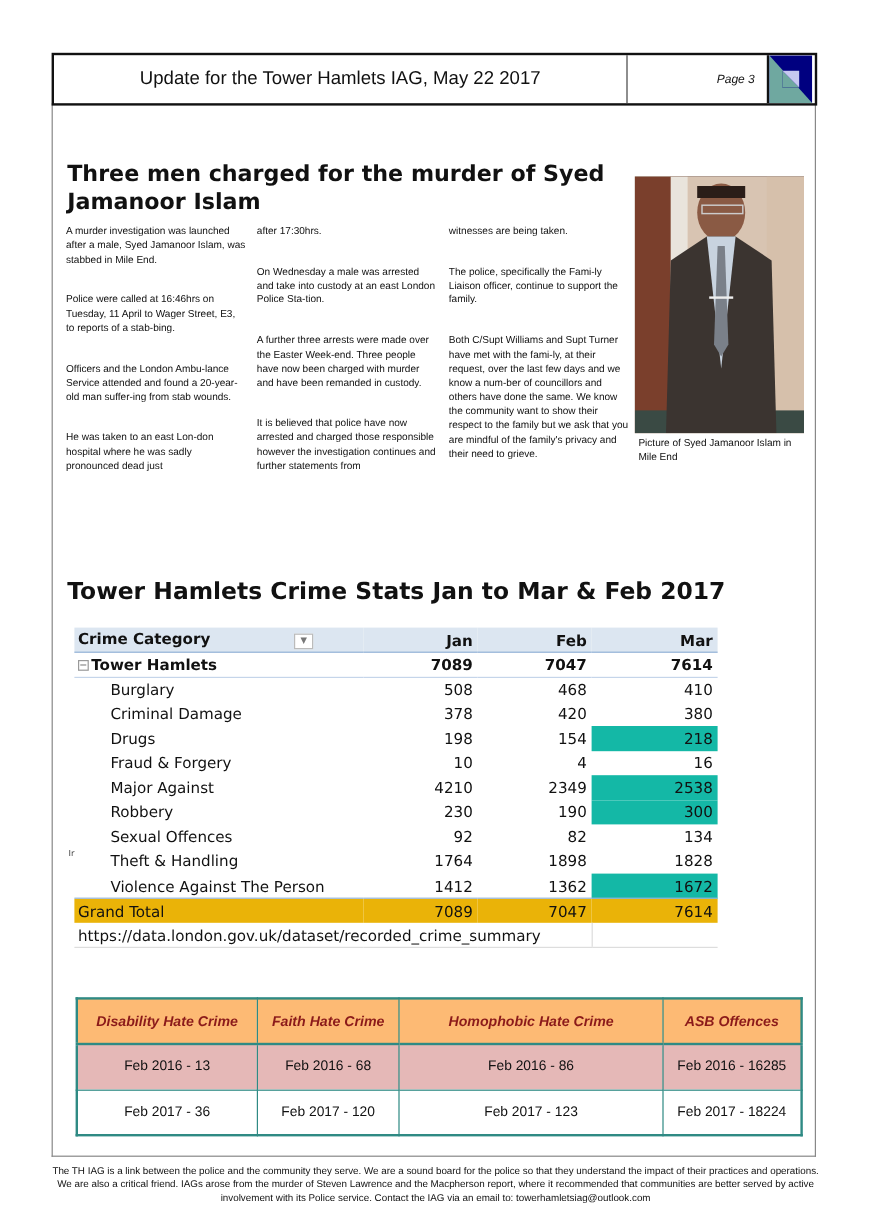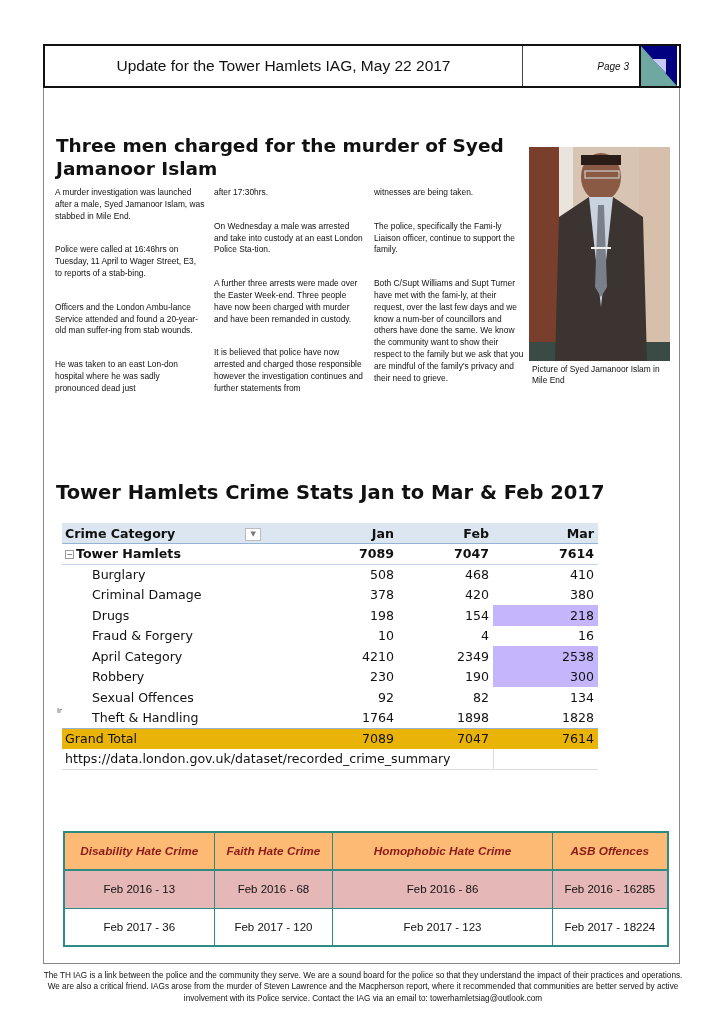--- a/index.html
+++ b/index.html
@@ -19,21 +19,21 @@
   .caption { position: absolute; left: 532px; top: 364px; width: 140px; font-size: 8.4px; line-height: 11px; font-family: "Liberation Sans", sans-serif; }
   .stats-title { position: absolute; left: 56px; top: 481px; font-size: 19.5px; font-weight: bold; font-family: "DejaVu Sans", sans-serif; }
   .crime-table { position: absolute; left: 62px; top: 523px; width: 536px; border-collapse: collapse; font-family: "DejaVu Sans", sans-serif; font-size: 12.6px; }
   .crime-table td { height: 20.5px; padding: 0 3px; white-space: nowrap; }
   .crime-table .num { text-align: right; padding-right: 4px; }
   .crime-table .hdr td { background: #dce6f1; font-weight: bold; border-bottom: 1px solid #95b3d7; }
   .crime-table .sub td { font-weight: bold; border-bottom: 1px solid #c5d5ea; }
   .crime-table .cat { padding-left: 30px; }
   .crime-table .total td { background: #eab308; font-weight: normal; border-top: 1px solid #95b3d7; }
   .crime-table .src td { border-bottom: 1px solid #ddd; }
-  .crime-table .hl { background: #c4b5fd; }
+  .crime-table .hl { background: #14b8a6; }
   .col-jan { width: 95px; } .col-feb { width: 95px; } .col-mar { width: 105px; }
   .filter-btn { display: inline-block; width: 16px; height: 13px; border: 1px solid #bbb; background: #fff; vertical-align: middle; margin-left: 70px; font-size: 7px; line-height: 11px; text-align: center; color: #777; }
   .minus-box { display: inline-block; width: 9px; height: 9px; border: 1px solid #999; font-size: 8px; line-height: 7px; text-align: center; margin-right: 2px; vertical-align: 1px; font-weight: normal; color: #555; }
   .src-empty { border-left: 1px solid #ddd; }
   .hate-table { position: absolute; left: 63px; top: 831px; width: 606px; border-collapse: collapse; border: 2px solid #2f8a84; font-family: "Liberation Sans", sans-serif; }
   .hate-table td { border: 1px solid #2f8a84; text-align: center; font-size: 11.5px; }
   .hate-table .h td { background: #fdba74; color: #8b1a1a; font-weight: bold; font-style: italic; height: 38px; font-size: 11.8px; line-height: 13px; border-bottom: 2px solid #2f8a84; }
   .hate-table .r1 td { background: #e5b8b7; height: 38px; }
   .hate-table .r2 td { background: #ffffff; height: 38px; }
   .stray { position: absolute; left: 57px; top: 707px; font-size: 7px; color: #444; }
@@ -133,21 +133,21 @@
         <td class="num">154</td>
         <td class="num hl">218</td>
       </tr>
       <tr>
         <td class="cat">Fraud &amp; Forgery</td>
         <td class="num">10</td>
         <td class="num">4</td>
         <td class="num">16</td>
       </tr>
       <tr>
-        <td class="cat">April Category</td>
+        <td class="cat">Major Against</td>
         <td class="num">4210</td>
         <td class="num">2349</td>
         <td class="num hl">2538</td>
       </tr>
       <tr>
         <td class="cat">Robbery</td>
         <td class="num">230</td>
         <td class="num">190</td>
         <td class="num hl">300</td>
       </tr>
@@ -155,20 +155,26 @@
         <td class="cat">Sexual Offences</td>
         <td class="num">92</td>
         <td class="num">82</td>
         <td class="num">134</td>
       </tr>
       <tr>
         <td class="cat">Theft &amp; Handling</td>
         <td class="num">1764</td>
         <td class="num">1898</td>
         <td class="num">1828</td>
+      </tr>
+      <tr>
+        <td class="cat">Violence Against The Person</td>
+        <td class="num">1412</td>
+        <td class="num">1362</td>
+        <td class="num hl">1672</td>
       </tr>
     </tbody>
   <tbody>
       <tr class="total">
     <td>Grand Total</td>
     <td class="num">7089</td>
     <td class="num">7047</td>
     <td class="num">7614</td>
   </tr>
   <tr class="src">

